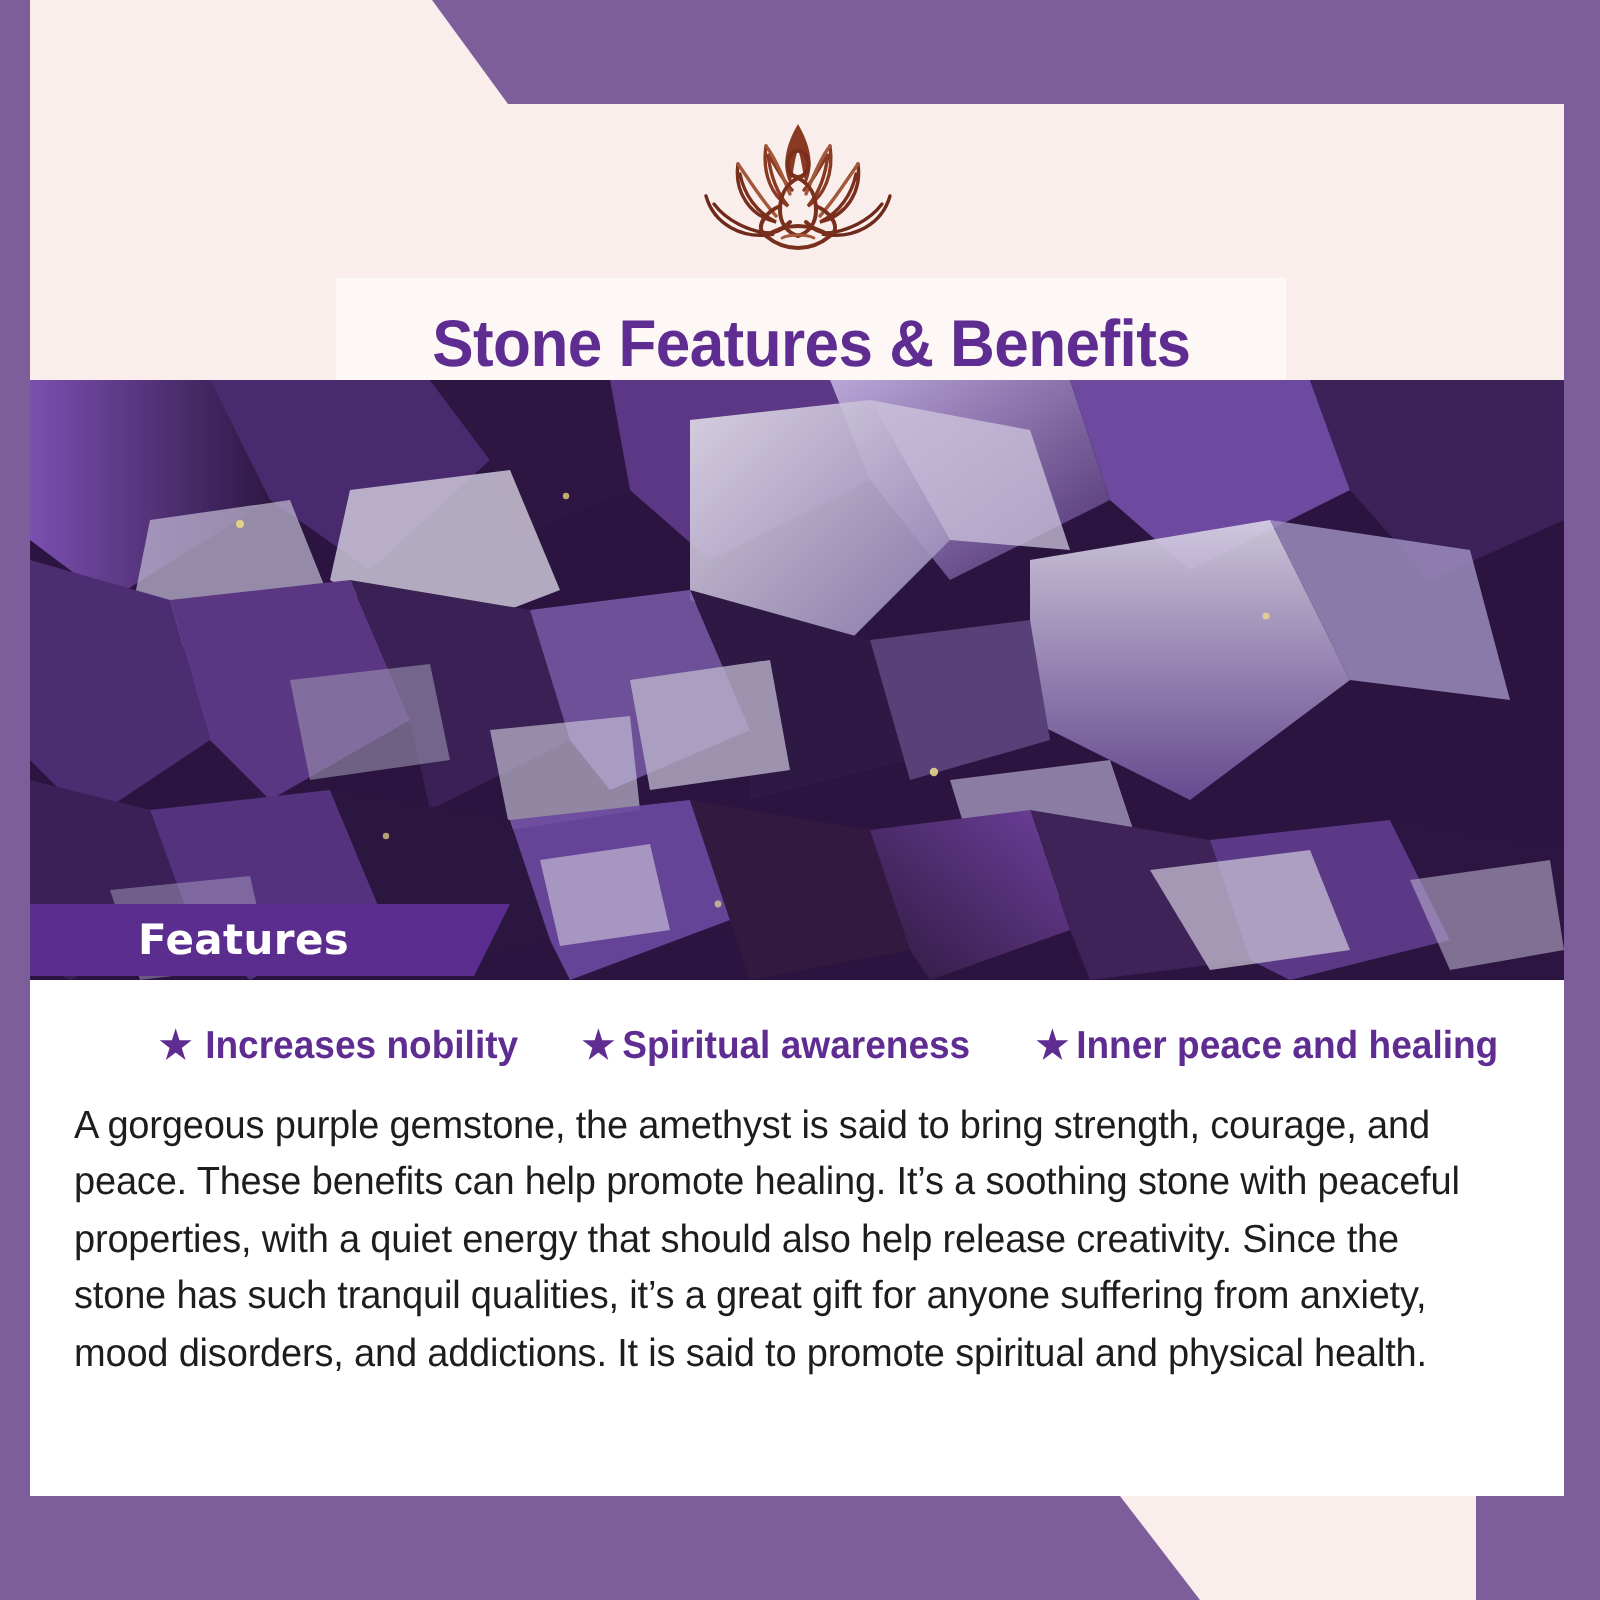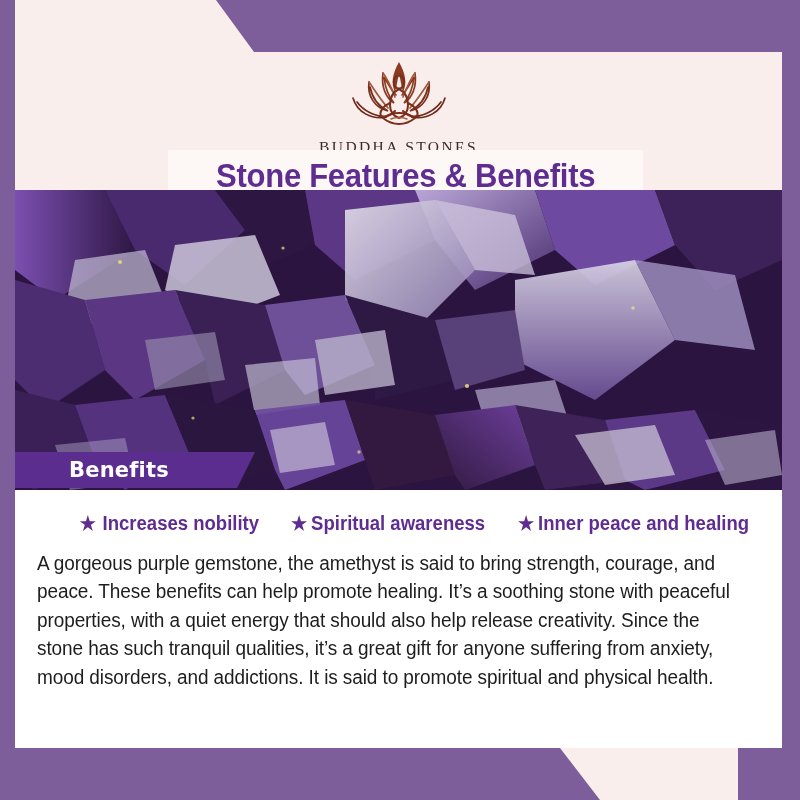--- a/index.html
+++ b/index.html
@@ -62,24 +62,24 @@
     margin-top: 2px;
     font-family: "Liberation Serif", serif;
     font-size: 15.5px;
     letter-spacing: 2.4px;
     color: #3a2b26;
     font-weight: 400;
   }
 
   
   .title-band {
-    position: absolute; left: 168px; top: 150px;
+    position: absolute; left: 168px; top: 139px;
     width: 475px; height: 52px;
     background: #fdf7f5;
-    display: flex; align-items: center; justify-content: center;
+    display: flex; align-items: flex-end; justify-content: center;
   }
   .title-text {
     font-family: "Liberation Sans Narrow", "Liberation Sans", sans-serif;
     font-weight: 700;
     font-size: 33px;
     letter-spacing: -0.3px;
     color: #5f2d91;
     transform: scaleX(0.94);
     white-space: nowrap;
   }
@@ -272,21 +272,21 @@
       <circle cx="105" cy="72" r="2" fill="#f3e27a" opacity="0.8"></circle>
       <circle cx="268" cy="58" r="1.6" fill="#f0dd80" opacity="0.75"></circle>
       <circle cx="452" cy="196" r="2.1" fill="#f5e98c" opacity="0.8"></circle>
       <circle cx="618" cy="118" r="1.8" fill="#f2e188" opacity="0.7"></circle>
       <circle cx="178" cy="228" r="1.6" fill="#efdd85" opacity="0.7"></circle>
       <circle cx="344" cy="262" r="1.7" fill="#f3e68f" opacity="0.65"></circle>
     </svg>
   </div>
 
   <div class="stone-label">
-    <span class="stone-label-text">Benefits</span>
+    <span class="stone-label-text">Features</span>
   </div>
 
   <div class="content">
     <div class="benefits">
       <div class="benefit benefit-1">
         <span class="star-icon">★</span>
         <span>Increases nobility</span>
       </div>
       <div class="benefit benefit-2">
         <span class="star-icon">★</span>

